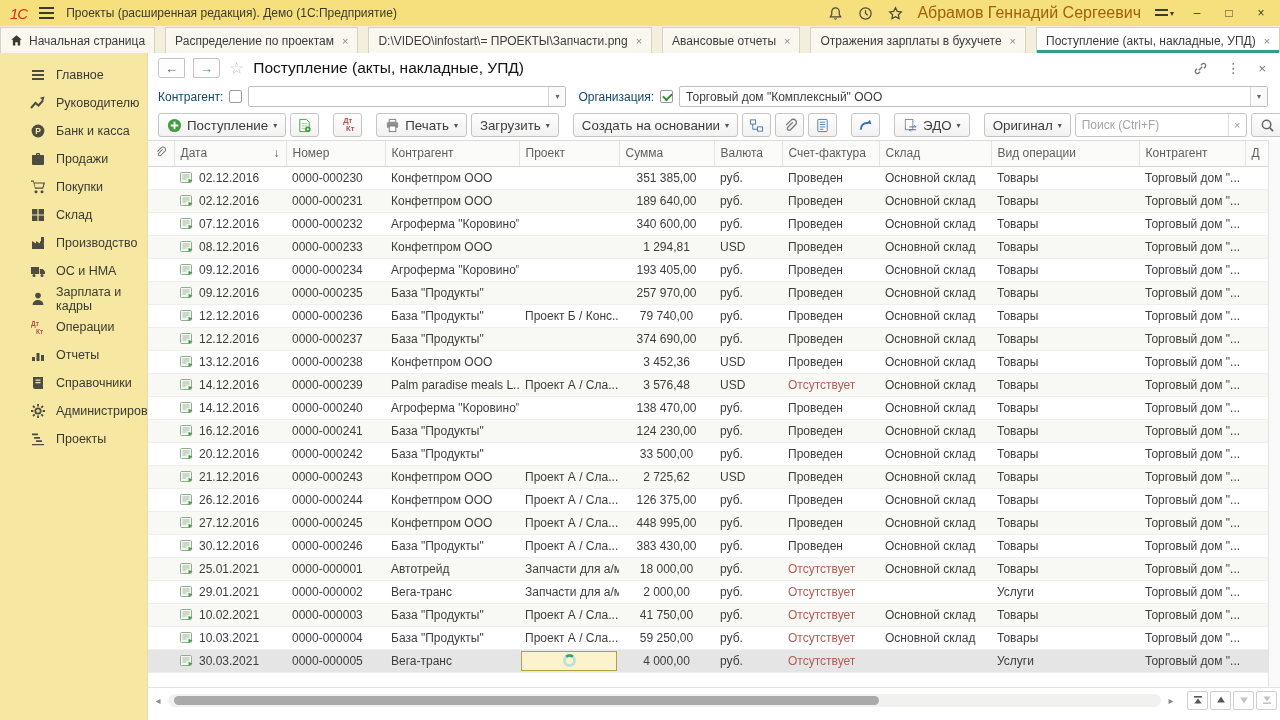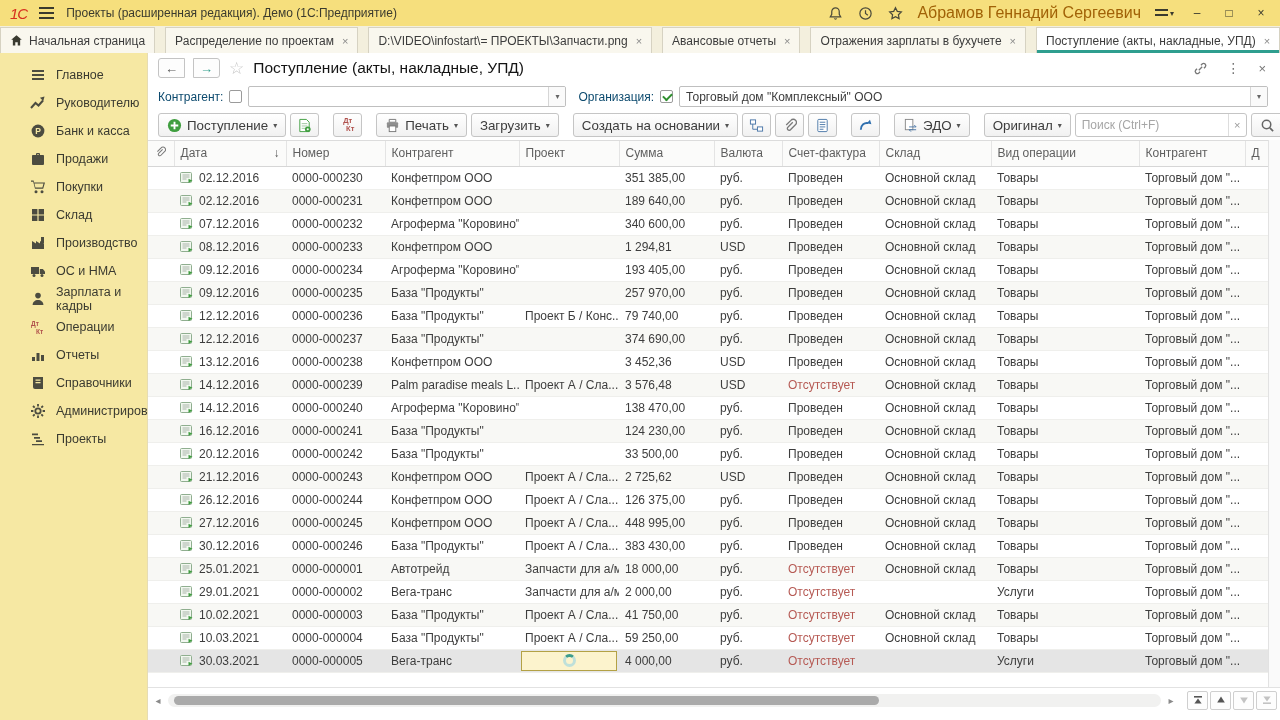--- a/index.html
+++ b/index.html
@@ -72,21 +72,21 @@
 
 .grid{position:absolute;left:0;right:12px;top:87px;bottom:33px;overflow:hidden;border-top:1px solid #dcdcdc}
 table{border-collapse:collapse;table-layout:fixed;width:1120px}
 th{height:25px;background:#fbfbfa;border-right:1px solid #e4e4e4;border-bottom:1px solid #d6d6d6;font-weight:normal;color:#5f5f5f;text-align:left;padding:0 6px;white-space:nowrap;overflow:hidden}
 th.h-date{position:relative}
 th .sort{position:absolute;right:6px;top:5px;color:#555}
 td{height:23px;padding:0 6px;white-space:nowrap;overflow:hidden;border-bottom:1px solid #efefec;color:#3d3d3d}
 tbody tr:nth-child(even){background:#f8f8f5}
 tbody tr.selected{background:#e5e5e5}
 tbody tr.selected td{border-bottom-color:#e8d econ}
-.c-sum{text-align:left}
+.c-sum{text-align:center}
 .absent{color:#b65a54}
 .dcell{display:flex;align-items:center;gap:5px}
 .doc-ic{width:14px;height:12px;flex:none}
 .proj-box{display:none}
 td.editing{padding:0 2px}
 td.editing .proj-box{display:flex;height:20px;margin:1px 0;border:1px solid #b3a145;background:#fcf3cd;align-items:center;justify-content:center}
 .spin{width:13px;height:13px;border-radius:50%;border:3px solid #bfe0da;border-top-color:#3e9c8b}
 
 
 .vscroll{position:absolute;top:87px;bottom:33px;right:0;width:12px;background:#fafafa;border-left:1px solid #e2e2e2}

